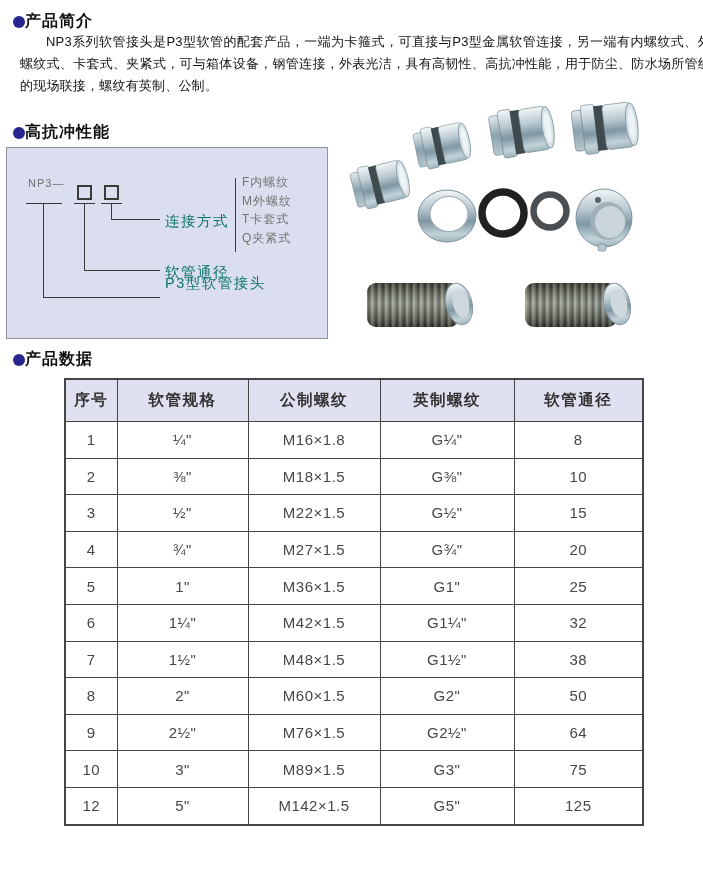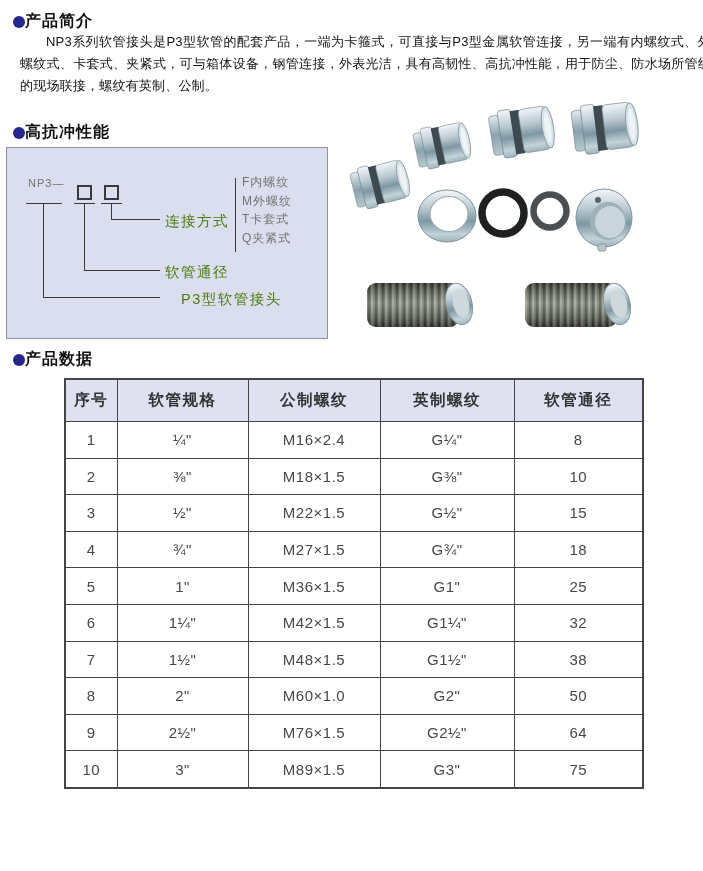--- a/index.html
+++ b/index.html
@@ -20,21 +20,21 @@
   
   .diagram{position:absolute;left:6px;top:147px;width:322px;height:192px;
     background:#dbdeee;border:1px solid #8f939d;box-sizing:border-box;}
   .diagram *{box-sizing:border-box;}
   .d-abs{position:absolute;}
   .np3{left:21px;top:29px;font-size:11px;letter-spacing:1px;color:#737373;}
   .dg-square{width:15px;height:15px;border:2px solid #3a3a3a;background:transparent;}
   .dg-ul{height:0;border-bottom:1.6px solid #3a3a3a;}
   .dg-vline{width:0;border-left:1.4px solid #3a3a3a;}
   .dg-hline{height:0;border-top:1.4px solid #3a3a3a;}
-  .dg-label{font-size:14.5px;color:#4d7c0f;letter-spacing:1.5px;white-space:nowrap;}
+  .dg-label{font-size:14.5px;color:#0f766e;letter-spacing:1.5px;white-space:nowrap;}
   .dg-options{left:235px;top:27px;display:flex;flex-direction:column;gap:3.5px;}
   .dg-opt{font-size:12px;color:#737373;letter-spacing:1px;white-space:nowrap;line-height:15px;}
 
   
   .photos{position:absolute;left:340px;top:78px;}
 
   
   .data-table{position:absolute;left:64px;top:378px;border-collapse:collapse;
     table-layout:fixed;width:578px;}
   .data-table th,.data-table td{border:1.4px solid #454545;text-align:center;
@@ -77,21 +77,21 @@
 
     <span class="d-abs dg-label" style="left:158px;top:64px;">连接方式</span>
     <span class="d-abs dg-vline" style="left:228px;top:30px;height:74px;"></span>
     <div class="d-abs dg-options">
       <span class="dg-opt">F内螺纹</span>
       <span class="dg-opt">M外螺纹</span>
       <span class="dg-opt">T卡套式</span>
       <span class="dg-opt">Q夹紧式</span>
     </div>
     <span class="d-abs dg-label" style="left:158px;top:115px;">软管通径</span>
-    <span class="d-abs dg-label" style="left:158px;top:142px;margin-left:16px;">P3型软管接头</span>
+    <span class="d-abs dg-label" style="left:158px;top:126px;">P3型软管接头</span>
   </div>
 
   <svg class="photos" width="363" height="255" viewBox="0 0 363 255">
     <defs>
       <linearGradient id="gMetal" x1="0" y1="0" x2="0" y2="1">
         <stop offset="0" stop-color="#f2f6f8"></stop>
         <stop offset="0.35" stop-color="#b9c8d0"></stop>
         <stop offset="0.6" stop-color="#7d97a3"></stop>
         <stop offset="0.85" stop-color="#c2d2d8"></stop>
         <stop offset="1" stop-color="#9fb3bc"></stop>
@@ -189,21 +189,21 @@
         <th>软管规格</th>
         <th>公制螺纹</th>
         <th>英制螺纹</th>
         <th>软管通径</th>
       </tr>
     </thead>
     <tbody>
         <tr>
           <td>1</td>
           <td>¼"</td>
-          <td>M16×2.4</td>
+          <td>M16×1.8</td>
           <td>G¼"</td>
           <td>8</td>
         </tr>
         <tr>
           <td>2</td>
           <td>⅜"</td>
           <td>M18×1.5</td>
           <td>G⅜"</td>
           <td>10</td>
         </tr>
@@ -212,21 +212,21 @@
           <td>½"</td>
           <td>M22×1.5</td>
           <td>G½"</td>
           <td>15</td>
         </tr>
         <tr>
           <td>4</td>
           <td>¾"</td>
           <td>M27×1.5</td>
           <td>G¾"</td>
-          <td>18</td>
+          <td>20</td>
         </tr>
         <tr>
           <td>5</td>
           <td>1"</td>
           <td>M36×1.5</td>
           <td>G1"</td>
           <td>25</td>
         </tr>
         <tr>
           <td>6</td>
@@ -238,34 +238,41 @@
         <tr>
           <td>7</td>
           <td>1½"</td>
           <td>M48×1.5</td>
           <td>G1½"</td>
           <td>38</td>
         </tr>
         <tr>
           <td>8</td>
           <td>2"</td>
-          <td>M60×1.0</td>
+          <td>M60×1.5</td>
           <td>G2"</td>
           <td>50</td>
         </tr>
         <tr>
           <td>9</td>
           <td>2½"</td>
           <td>M76×1.5</td>
           <td>G2½"</td>
           <td>64</td>
         </tr>
         <tr>
           <td>10</td>
           <td>3"</td>
           <td>M89×1.5</td>
           <td>G3"</td>
           <td>75</td>
         </tr>
+        <tr>
+          <td>12</td>
+          <td>5"</td>
+          <td>M142×1.5</td>
+          <td>G5"</td>
+          <td>125</td>
+        </tr>
       </tbody>
   </table>
 
 </div>
 
 </body></html>

